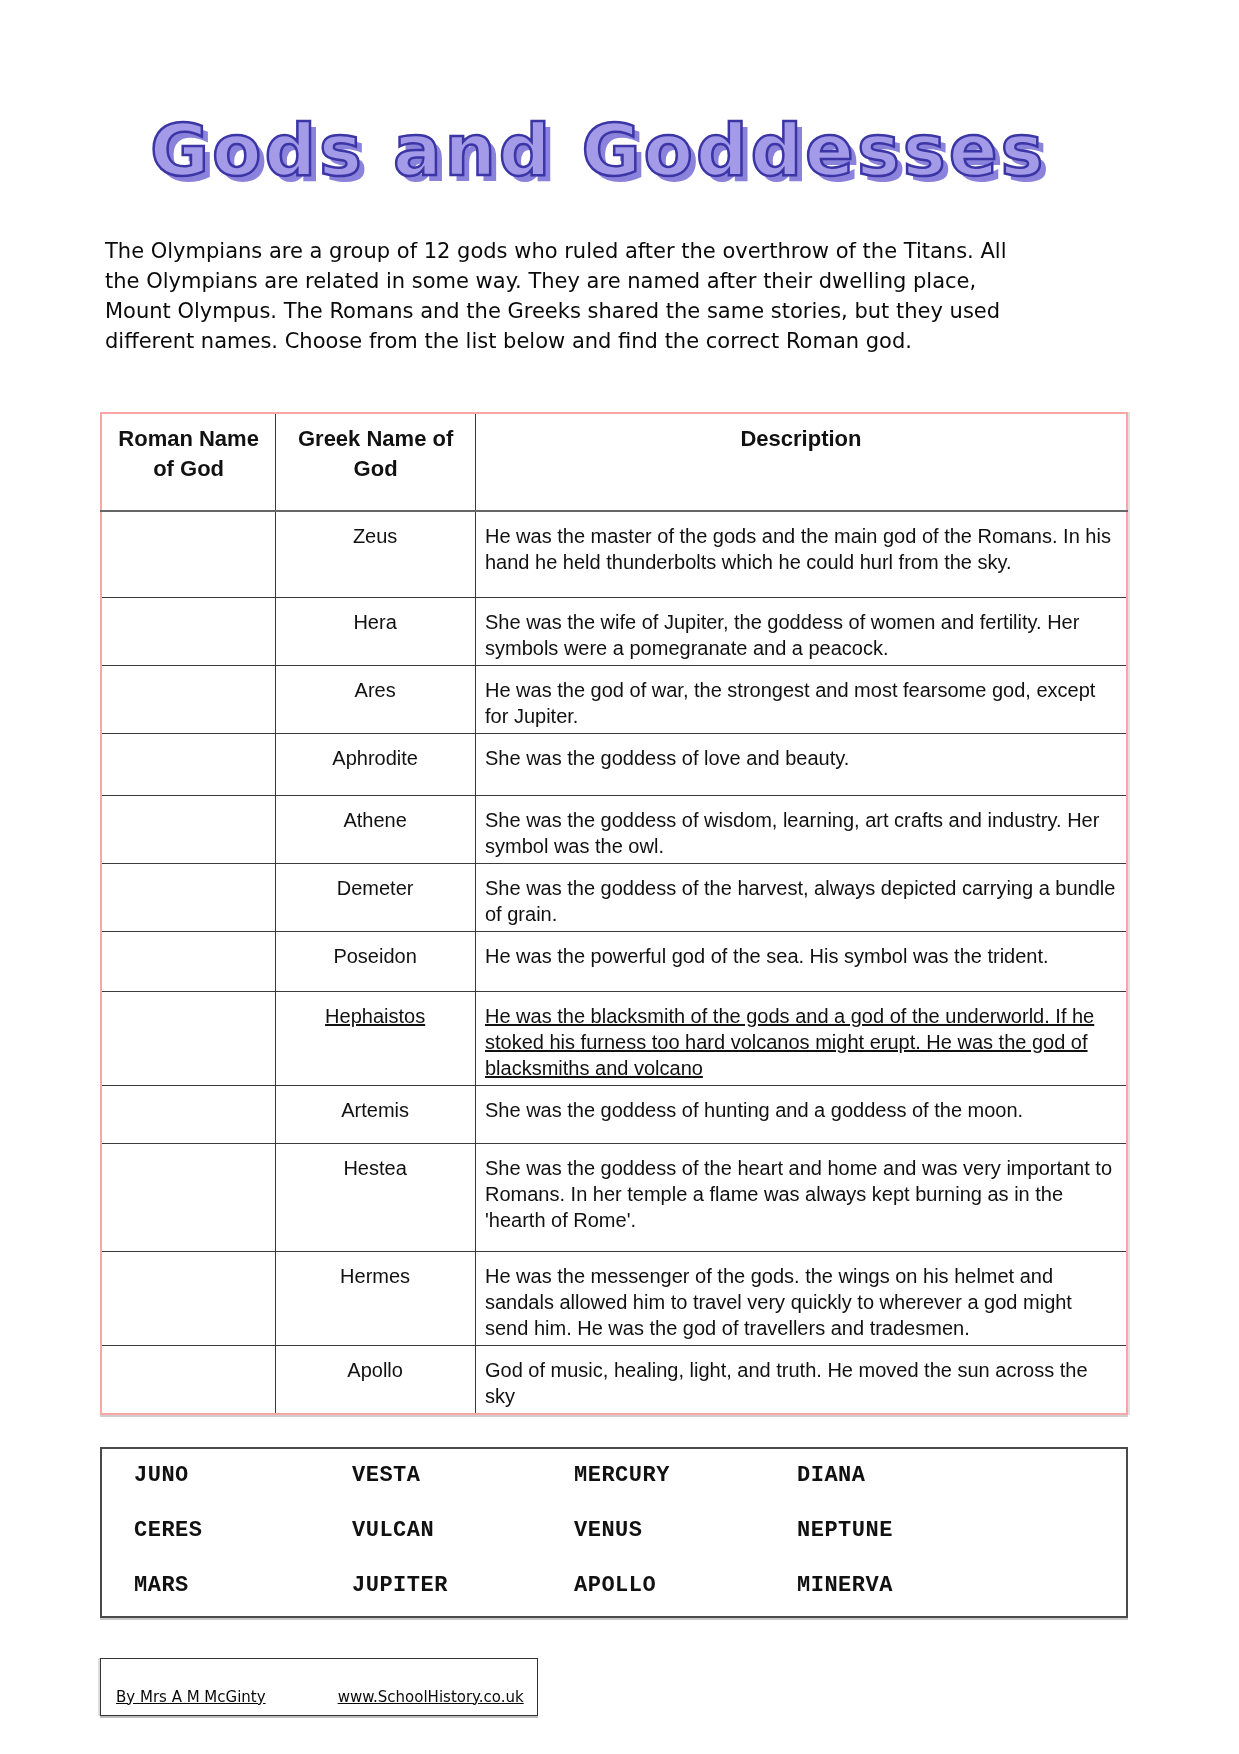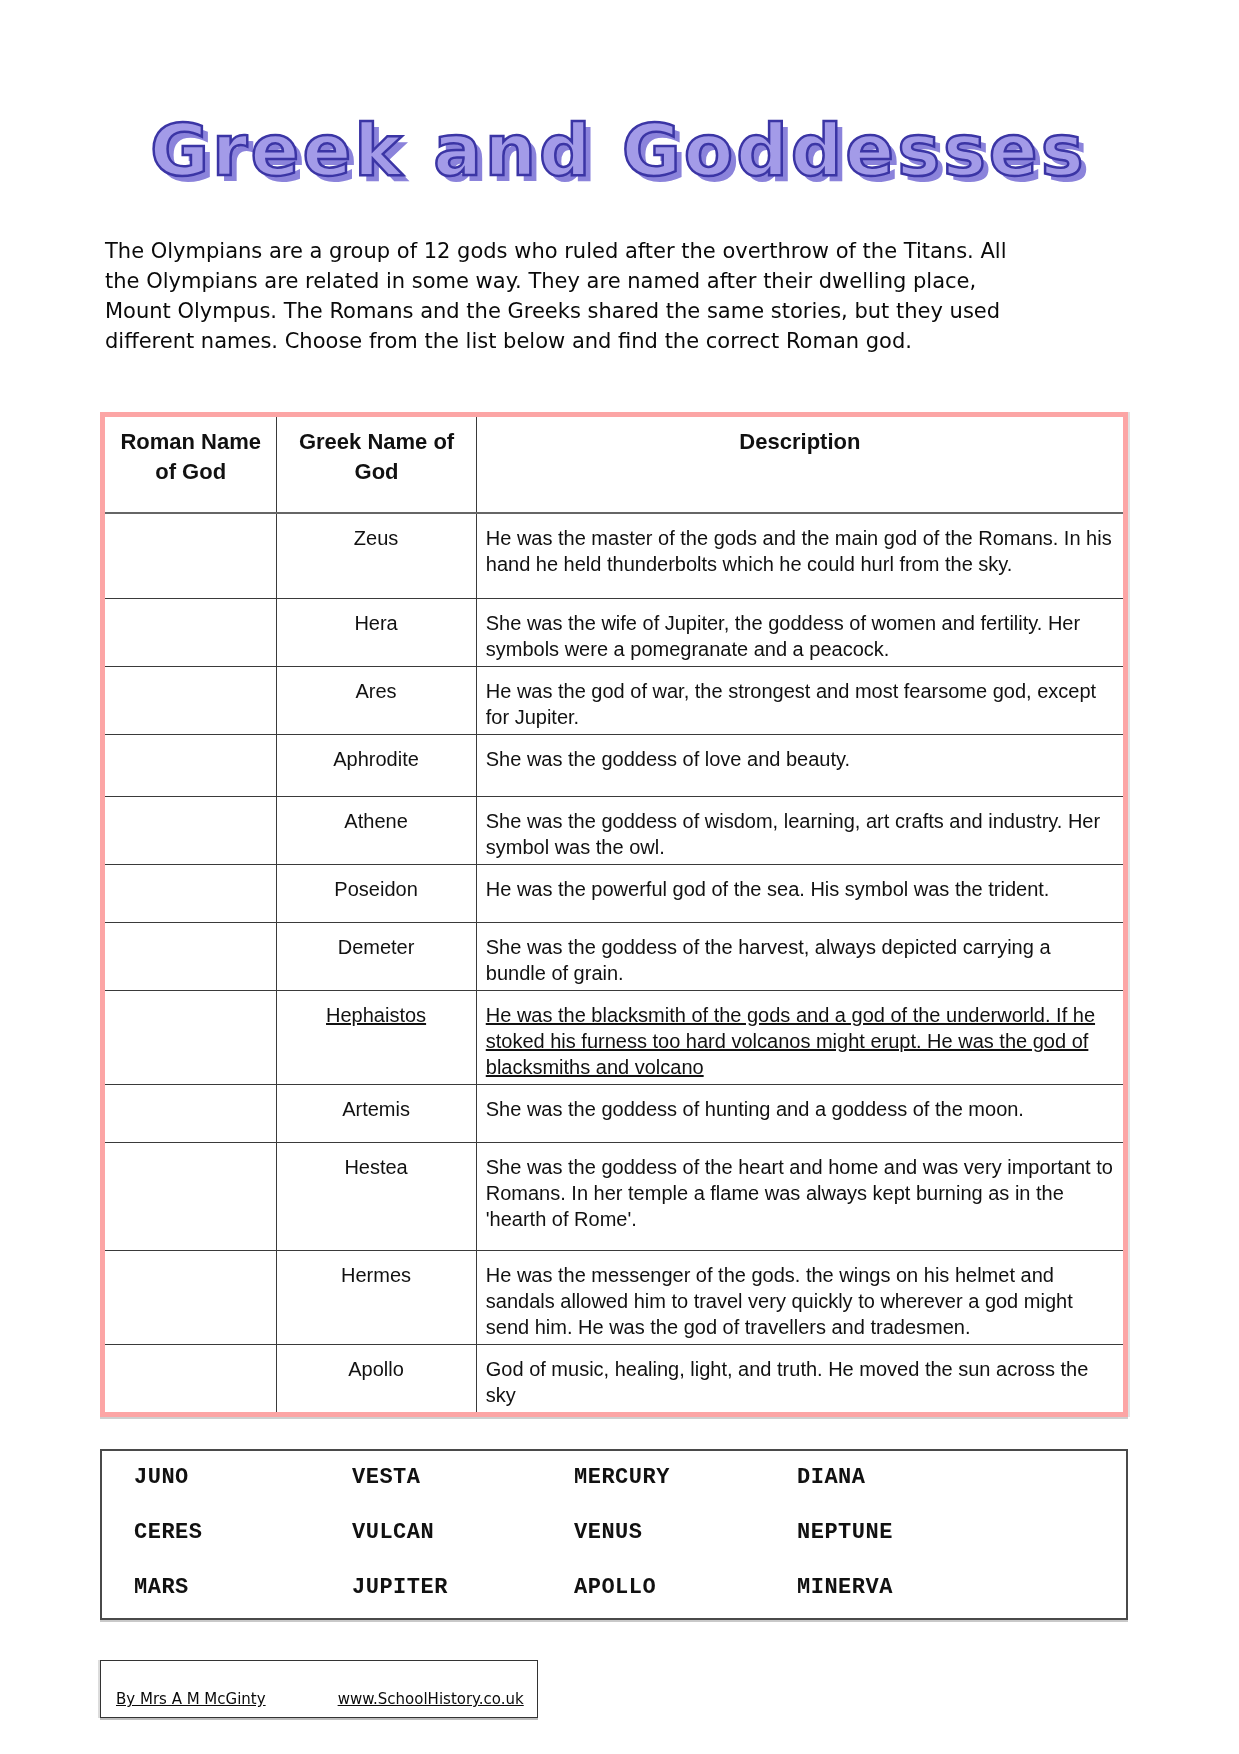--- a/index.html
+++ b/index.html
@@ -40,21 +40,21 @@
     font-size: 21px;
     line-height: 30px;
     color: #0a0a0a;
   }
 
   
   table.god-table {
     margin: 56px 0 0 100px;
     width: 1028px;
     border-collapse: collapse;
-    border: 5px solid #fca5a5;
+    border: 2px solid #fca5a5;
     box-shadow: 0 2px 0 #cfcfcf, 2px 0 0 #e2e2e2;
     font-size: 20px;
     line-height: 26px;
   }
   table.god-table th, table.god-table td {
     border: 1px solid #3a3a3a;
     vertical-align: top;
   }
   table.god-table thead th {
     font-family: "Liberation Sans", sans-serif;
@@ -115,21 +115,21 @@
     font-family: "DejaVu Sans", sans-serif;
     font-size: 15px;
     color: #0a0a0a;
     text-decoration: underline;
   }
   .credit-box .website { margin-left: 72px; margin-top: 20px; }
 </style>
 </head>
 <body>
 
-<h1 class="title">Greek and Goddesses</h1>
+<h1 class="title">Gods and Goddesses</h1>
 
 <p class="intro">The Olympians are a group of 12 gods who ruled after the overthrow of the Titans. All the Olympians are related in some way. They are named after their dwelling place, Mount Olympus.  The Romans and the Greeks shared the same stories, but they used different names. Choose from the list below and find the correct Roman god.</p>
 
 <table class="god-table">
   <colgroup>
     <col class="c-roman">
     <col class="c-greek">
     <col class="c-desc">
   </colgroup>
   <thead>
@@ -160,27 +160,27 @@
         <td>Aphrodite</td>
         <td>She was the goddess of love and beauty.</td>
       </tr>
       <tr>
         <td></td>
         <td>Athene</td>
         <td>She was the goddess of wisdom, learning, art crafts and industry. Her symbol was the owl.</td>
       </tr>
       <tr>
         <td></td>
+        <td>Demeter</td>
+        <td>She was the goddess of the harvest, always depicted carrying a bundle of grain.</td>
+      </tr>
+      <tr>
+        <td></td>
         <td>Poseidon</td>
         <td>He was the powerful god of the sea. His symbol was the trident.</td>
-      </tr>
-      <tr>
-        <td></td>
-        <td>Demeter</td>
-        <td>She was the goddess of the harvest, always depicted carrying a bundle of grain.</td>
       </tr>
       <tr>
         <td></td>
         <td>Hephaistos</td>
         <td>He was the blacksmith of the gods and a god of the underworld. If he stoked his furness too hard volcanos might erupt. He was the god of blacksmiths and volcano</td>
       </tr>
       <tr>
         <td></td>
         <td>Artemis</td>
         <td>She was the goddess of hunting and a goddess of the moon.</td>

